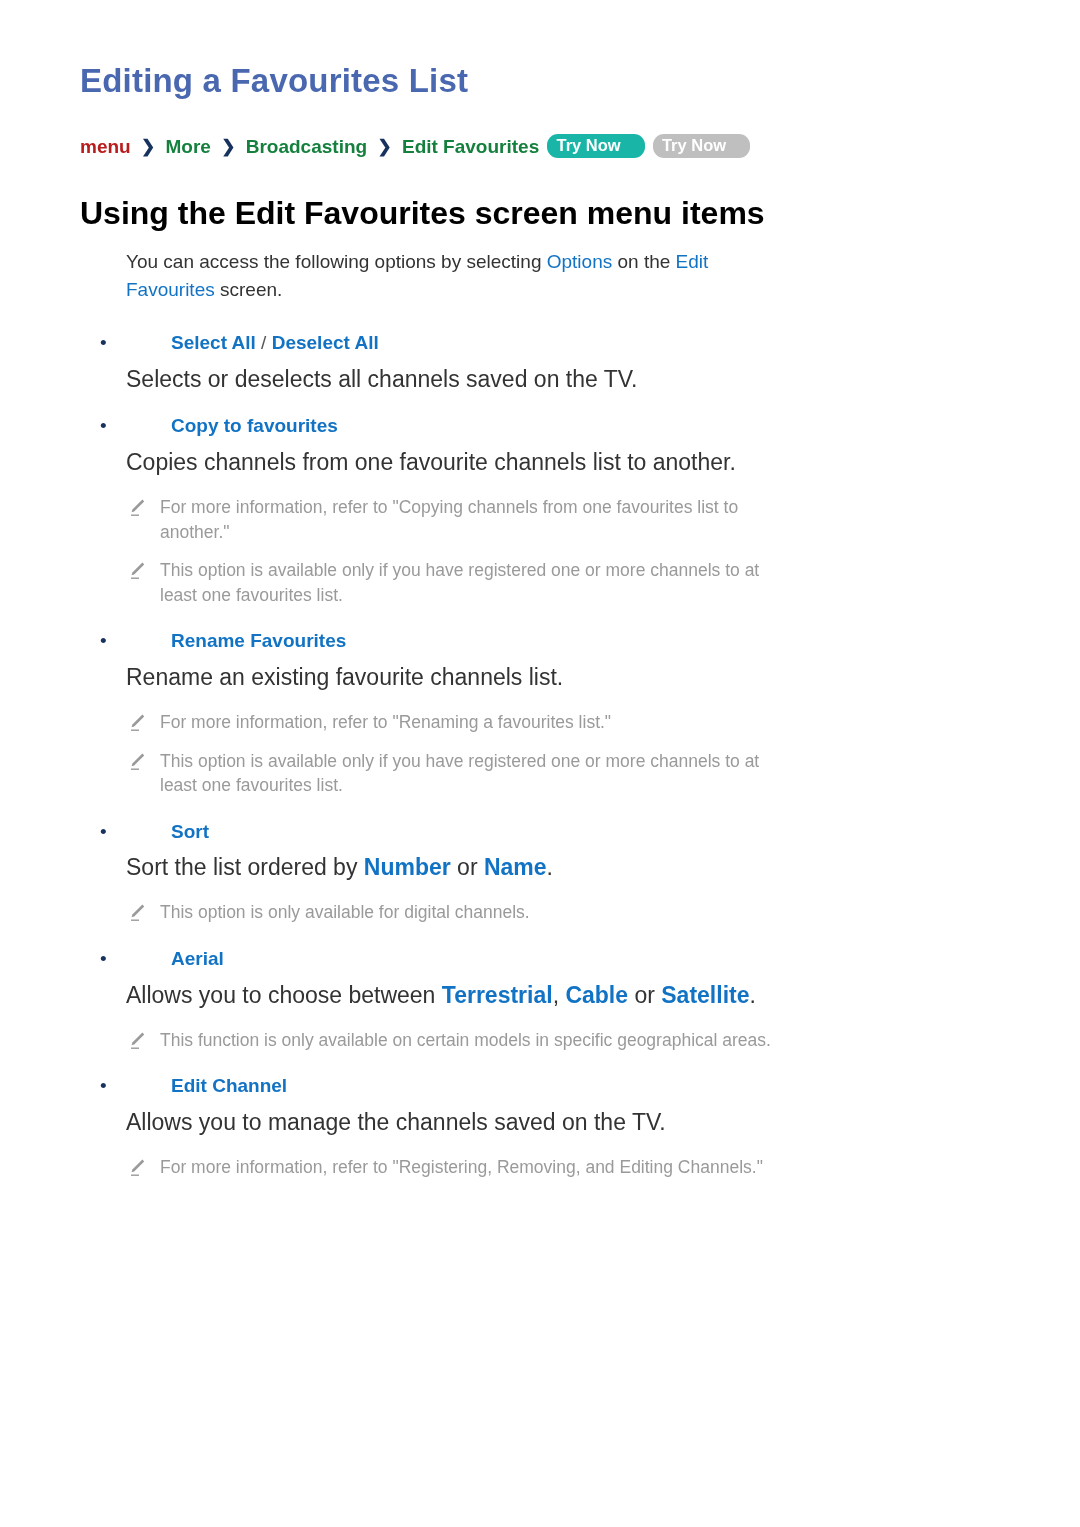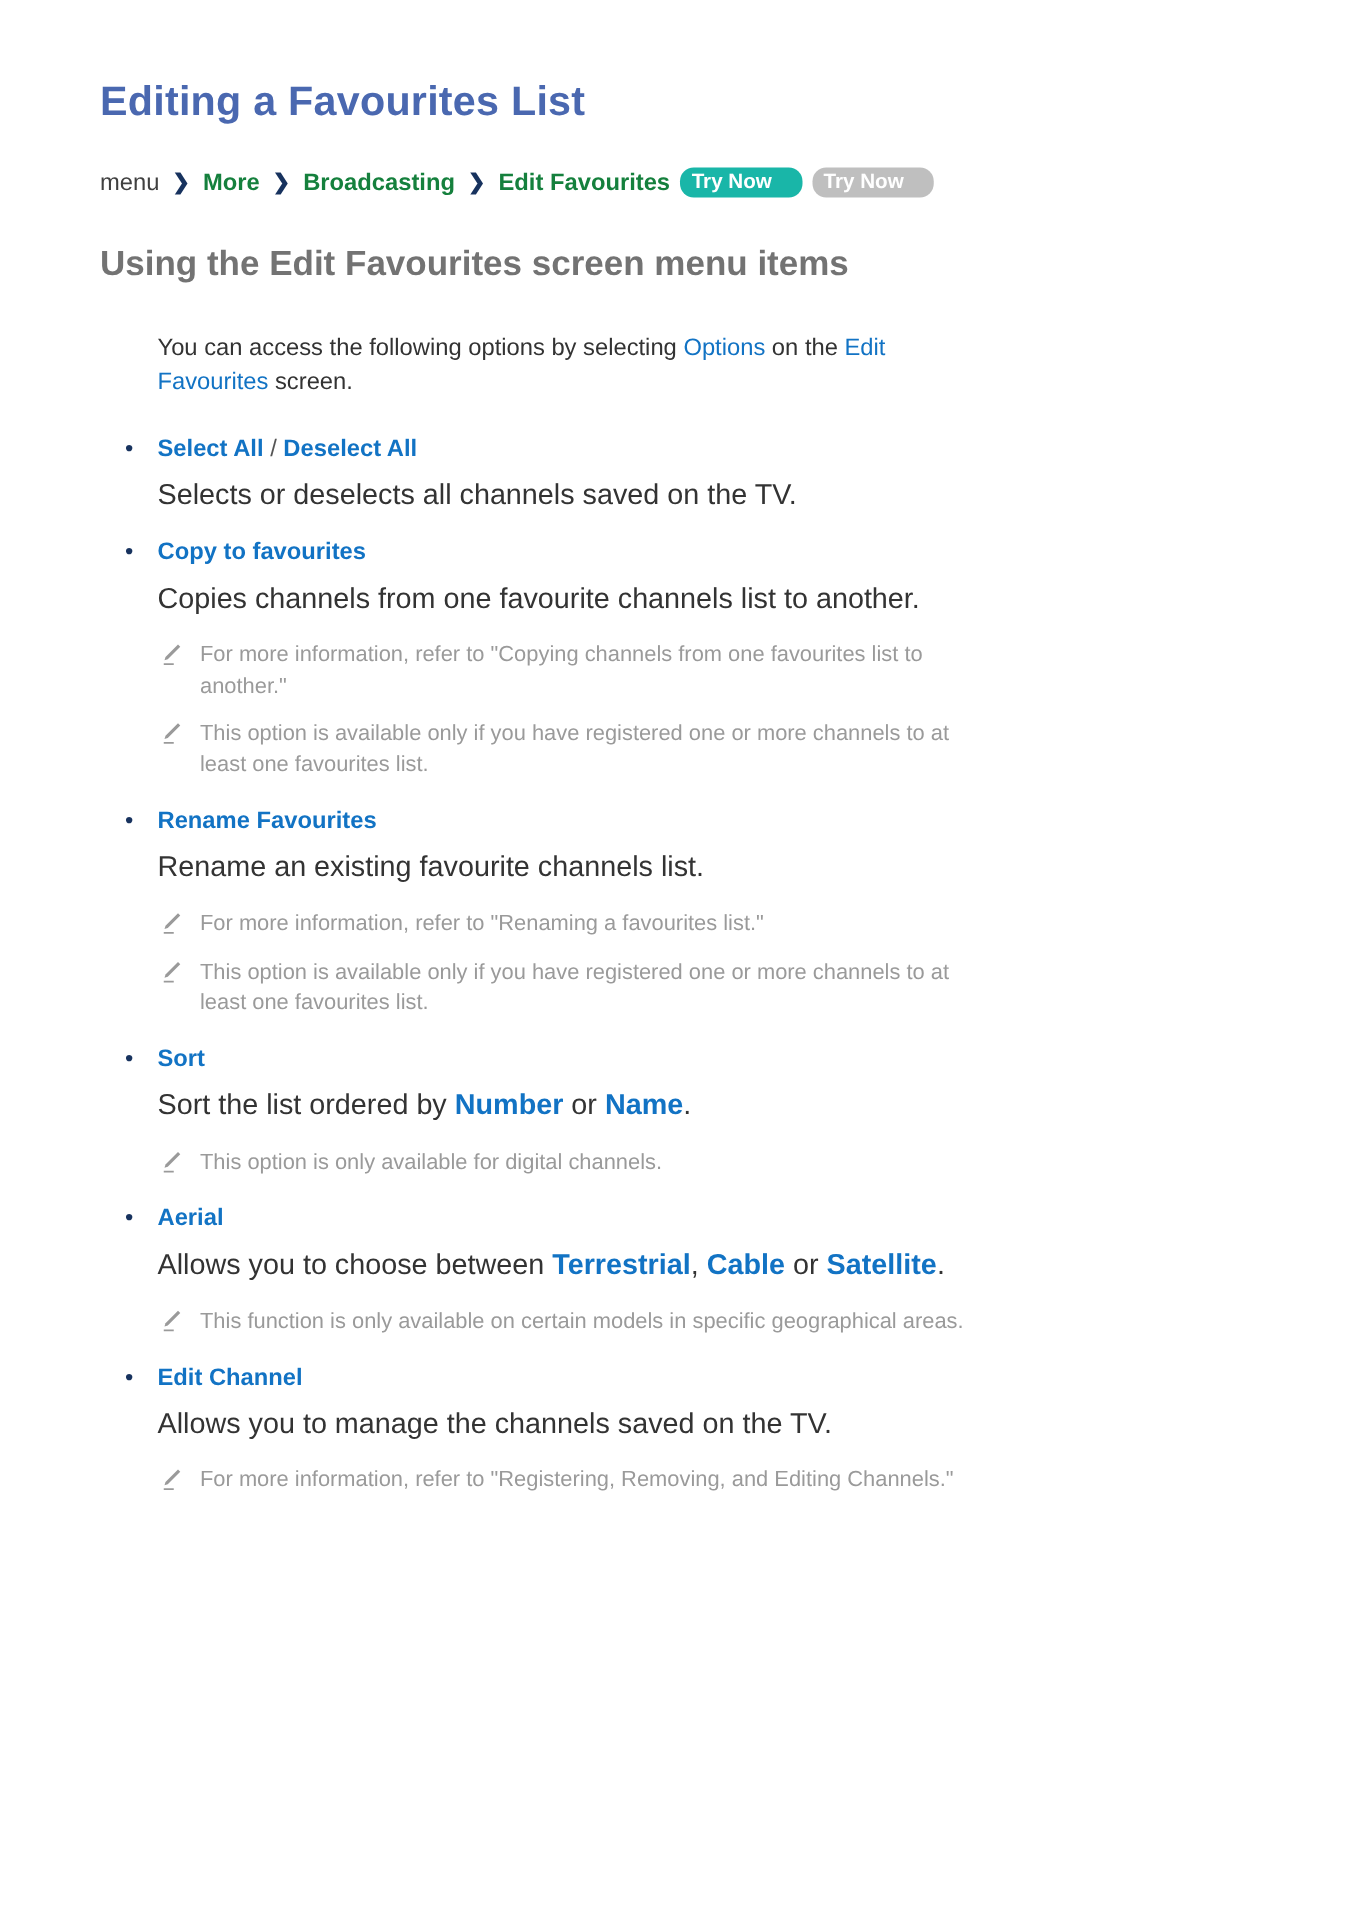--- a/index.html
+++ b/index.html
@@ -33,22 +33,22 @@
   }
 
   
   .breadcrumb {
     margin: 0 0 34px 2px;
     font-size: 19px;
     line-height: 1.2;
     white-space: nowrap;
   }
   .crumb-menu {
-    color: #404040;
-    font-weight: normal;
+    color: #b91c1c;
+    font-weight: bold;
   }
   .crumb-link {
     color: #15803d;
     font-weight: bold;
   }
   .crumb-sep {
     color: #17325e;
     font-weight: bold;
     font-size: 17px;
     padding: 0 5px;
@@ -65,24 +65,24 @@
     line-height: 1.15;
     position: relative;
     top: -2px;
     margin-left: 3px;
   }
   .badge-now   { background: #19b6a8; }
   .badge-muted { background: #bfbfbf; }
 
   
   .section-heading {
-    font-size: 28px;
-    font-weight: bold;
-    color: #737373;
-    margin: 0 0 37px 2px;
+    font-size: 32px;
+    font-weight: bold;
+    color: #000000;
+    margin: 0 0 16px 2px;
     line-height: 1.2;
   }
 
   .intro {
     font-size: 19px;
     color: #333333;
     margin: 0 0 26px 48px;
     line-height: 1.45;
   }
   .inline-link {
@@ -111,20 +111,21 @@
     line-height: 1.45;
     width: 26px;
     flex: 0 0 26px;
   }
   .bullet::before { content: "\2022"; }
   .option-title {
     font-size: 19px;
     font-weight: bold;
     color: #1273c4;
     line-height: 1.45;
+    margin-left: 45px;
   }
   .slash {
     color: #555555;
     font-weight: normal;
   }
   .option-desc {
     font-size: 23px;
     color: #333333;
     margin: 0 0 0 48px;
     line-height: 1.45;

